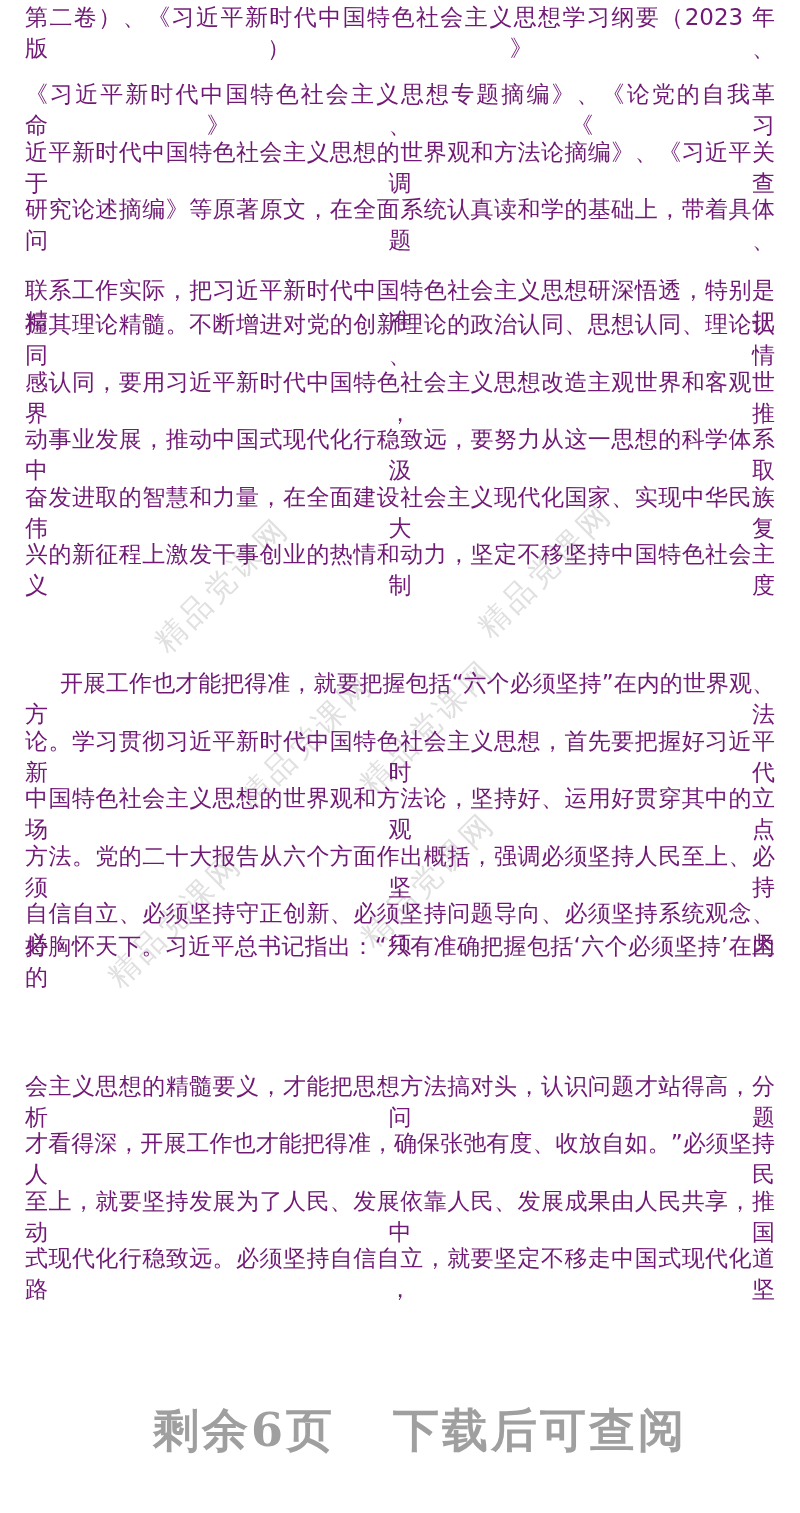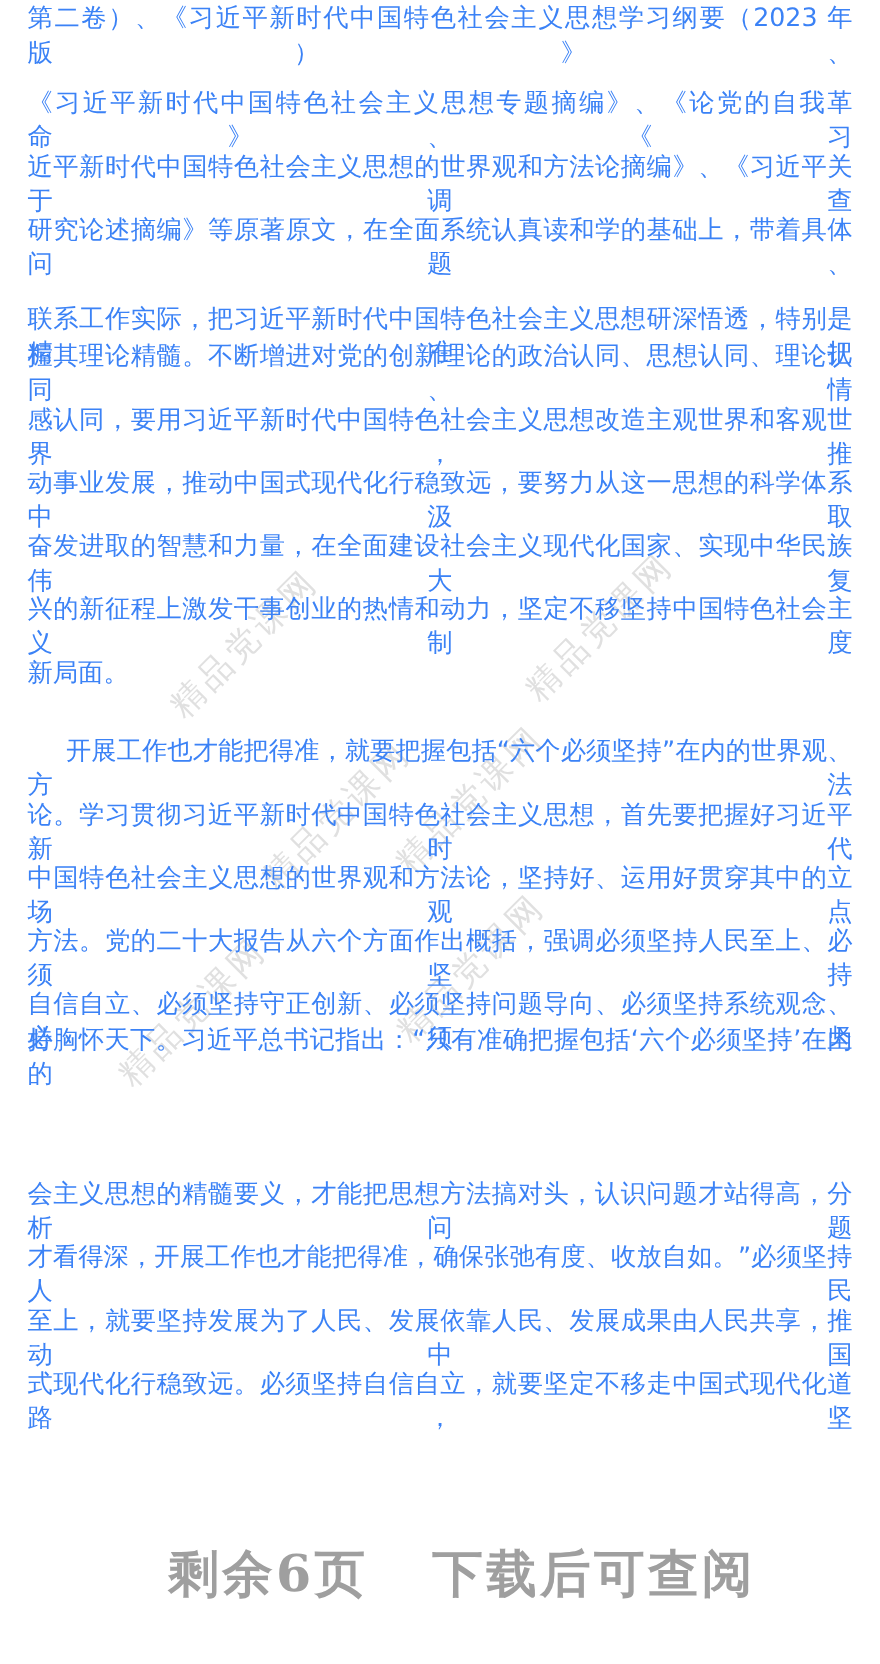--- a/index.html
+++ b/index.html
@@ -70,32 +70,31 @@
 
 <div class="page">
   <div class="watermark-layer" id="wm-layer" style="color: rgb(224, 224, 224);">
       <div class="wm" style="left: 222px; top: 585px;">精品党课网</div>
       <div class="wm" style="left: 545px; top: 570px;">精品党课网</div>
       <div class="wm" style="left: 306px; top: 741px;">精品党课网</div>
       <div class="wm" style="left: 427px; top: 727px;">精品党课网</div>
       <div class="wm" style="left: 428px; top: 880px;">精品党课网</div>
       <div class="wm" style="left: 175px; top: 920px;">精品党课网</div>
     </div>
-  <div class="text-layer" id="text-layer" style="color: #3b82f6;">
+  <div class="text-layer" id="text-layer" style="color: #701a75;">
       <div class="line just" style="top: 2px;">第二卷）、《习近平新时代中国特色社会主义思想学习纲要（2023 年版）》、</div>
       <div class="line just" style="top: 79px;">《习近平新时代中国特色社会主义思想专题摘编》、《论党的自我革命》、《习</div>
       <div class="line just" style="top: 136.5px;">近平新时代中国特色社会主义思想的世界观和方法论摘编》、《习近平关于调查</div>
       <div class="line just" style="top: 194px;">研究论述摘编》等原著原文，在全面系统认真读和学的基础上，带着具体问题、</div>
       <div class="line just" style="top: 237px; margin-top: 38px;">联系工作实际，把习近平新时代中国特色社会主义思想研深悟透，特别是精准把</div>
       <div class="line just" style="top: 309px;">握其理论精髓。不断增进对党的创新理论的政治认同、思想认同、理论认同、情</div>
       <div class="line just" style="top: 366.5px;">感认同，要用习近平新时代中国特色社会主义思想改造主观世界和客观世界，推</div>
       <div class="line just" style="top: 424px;">动事业发展，推动中国式现代化行稳致远，要努力从这一思想的科学体系中汲取</div>
       <div class="line just" style="top: 481.5px;">奋发进取的智慧和力量，在全面建设社会主义现代化国家、实现中华民族伟大复</div>
       <div class="line just" style="top: 539px;">兴的新征程上激发干事创业的热情和动力，坚定不移坚持中国特色社会主义制度</div>
-      <div class="line" style="top: 596.5px;">新局面。</div>
       <div class="line just indent" style="top: 668px;">开展工作也才能把得准，就要把握包括“六个必须坚持”在内的世界观、方法</div>
       <div class="line just" style="top: 725.5px;">论。学习贯彻习近平新时代中国特色社会主义思想，首先要把握好习近平新时代</div>
       <div class="line just" style="top: 783px;">中国特色社会主义思想的世界观和方法论，坚持好、运用好贯穿其中的立场观点</div>
       <div class="line just" style="top: 840.5px;">方法。党的二十大报告从六个方面作出概括，强调必须坚持人民至上、必须坚持</div>
       <div class="line just" style="top: 898px;">自信自立、必须坚持守正创新、必须坚持问题导向、必须坚持系统观念、必须坚</div>
       <div class="line just" style="top: 931px;">持胸怀天下。习近平总书记指出：“只有准确把握包括‘六个必须坚持’在内的</div>
       <div class="line just" style="top: 1070.5px;">会主义思想的精髓要义，才能把思想方法搞对头，认识问题才站得高，分析问题</div>
       <div class="line just" style="top: 1128px;">才看得深，开展工作也才能把得准，确保张弛有度、收放自如。”必须坚持人民</div>
       <div class="line just" style="top: 1185.5px;">至上，就要坚持发展为了人民、发展依靠人民、发展成果由人民共享，推动中国</div>
       <div class="line just" style="top: 1243px;">式现代化行稳致远。必须坚持自信自立，就要坚定不移走中国式现代化道路，坚</div>

